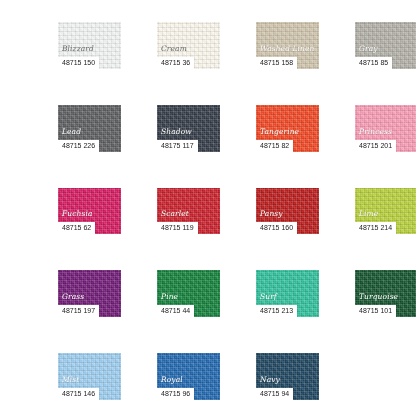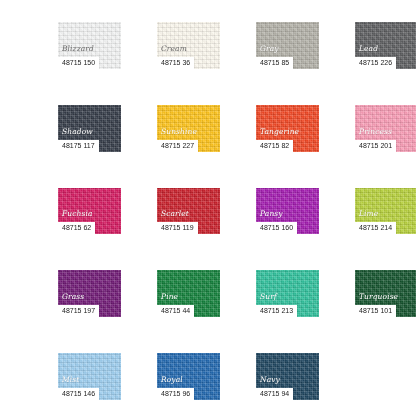--- a/index.html
+++ b/index.html
@@ -102,61 +102,61 @@
       <div class="swatch light-name" style="background: rgb(242, 243, 243);">
         <div class="tex"></div>
         <div class="swatch-name">Blizzard</div>
         <div class="swatch-sku">48715 150</div>
       </div>
       <div class="swatch light-name" style="background: rgb(250, 246, 236);">
         <div class="tex"></div>
         <div class="swatch-name">Cream</div>
         <div class="swatch-sku">48715 36</div>
       </div>
+      <div class="swatch" style="background: rgb(207, 196, 173);">
+        <div class="tex"></div>
+        <div class="swatch-name">Washed Linen</div>
+        <div class="swatch-sku">48715 158</div>
+      </div>
       <div class="swatch" style="background: rgb(178, 176, 167);">
         <div class="tex"></div>
         <div class="swatch-name">Gray</div>
         <div class="swatch-sku">48715 85</div>
       </div>
       <div class="swatch" style="background: rgb(93, 94, 96);">
         <div class="tex"></div>
         <div class="swatch-name">Lead</div>
         <div class="swatch-sku">48715 226</div>
       </div>
       <div class="swatch" style="background: rgb(52, 59, 71);">
         <div class="tex"></div>
         <div class="swatch-name">Shadow</div>
         <div class="swatch-sku">48175 117</div>
       </div>
-      <div class="swatch" style="background: rgb(252, 194, 27);">
-        <div class="tex"></div>
-        <div class="swatch-name">Sunshine</div>
-        <div class="swatch-sku">48715 227</div>
-      </div>
       <div class="swatch" style="background: rgb(239, 71, 36);">
         <div class="tex"></div>
         <div class="swatch-name">Tangerine</div>
         <div class="swatch-sku">48715 82</div>
       </div>
       <div class="swatch" style="background: rgb(247, 155, 180); padding-left: 15px;">
         <div class="tex"></div>
         <div class="swatch-name">Princess</div>
         <div class="swatch-sku">48715 201</div>
       </div>
       <div class="swatch" style="background: rgb(211, 26, 96);">
         <div class="tex"></div>
         <div class="swatch-name">Fuchsia</div>
         <div class="swatch-sku">48715 62</div>
       </div>
       <div class="swatch" style="background: rgb(200, 32, 43);">
         <div class="tex"></div>
         <div class="swatch-name">Scarlet</div>
         <div class="swatch-sku">48715 119</div>
       </div>
-      <div class="swatch" style="background: #a21caf;">
+      <div class="swatch" style="background: #b91c1c;">
         <div class="tex"></div>
         <div class="swatch-name">Pansy</div>
         <div class="swatch-sku">48715 160</div>
       </div>
       <div class="swatch" style="background: rgb(182, 207, 60);">
         <div class="tex"></div>
         <div class="swatch-name">Lime</div>
         <div class="swatch-sku">48715 214</div>
       </div>
       <div class="swatch" style="background: #701a75;">

